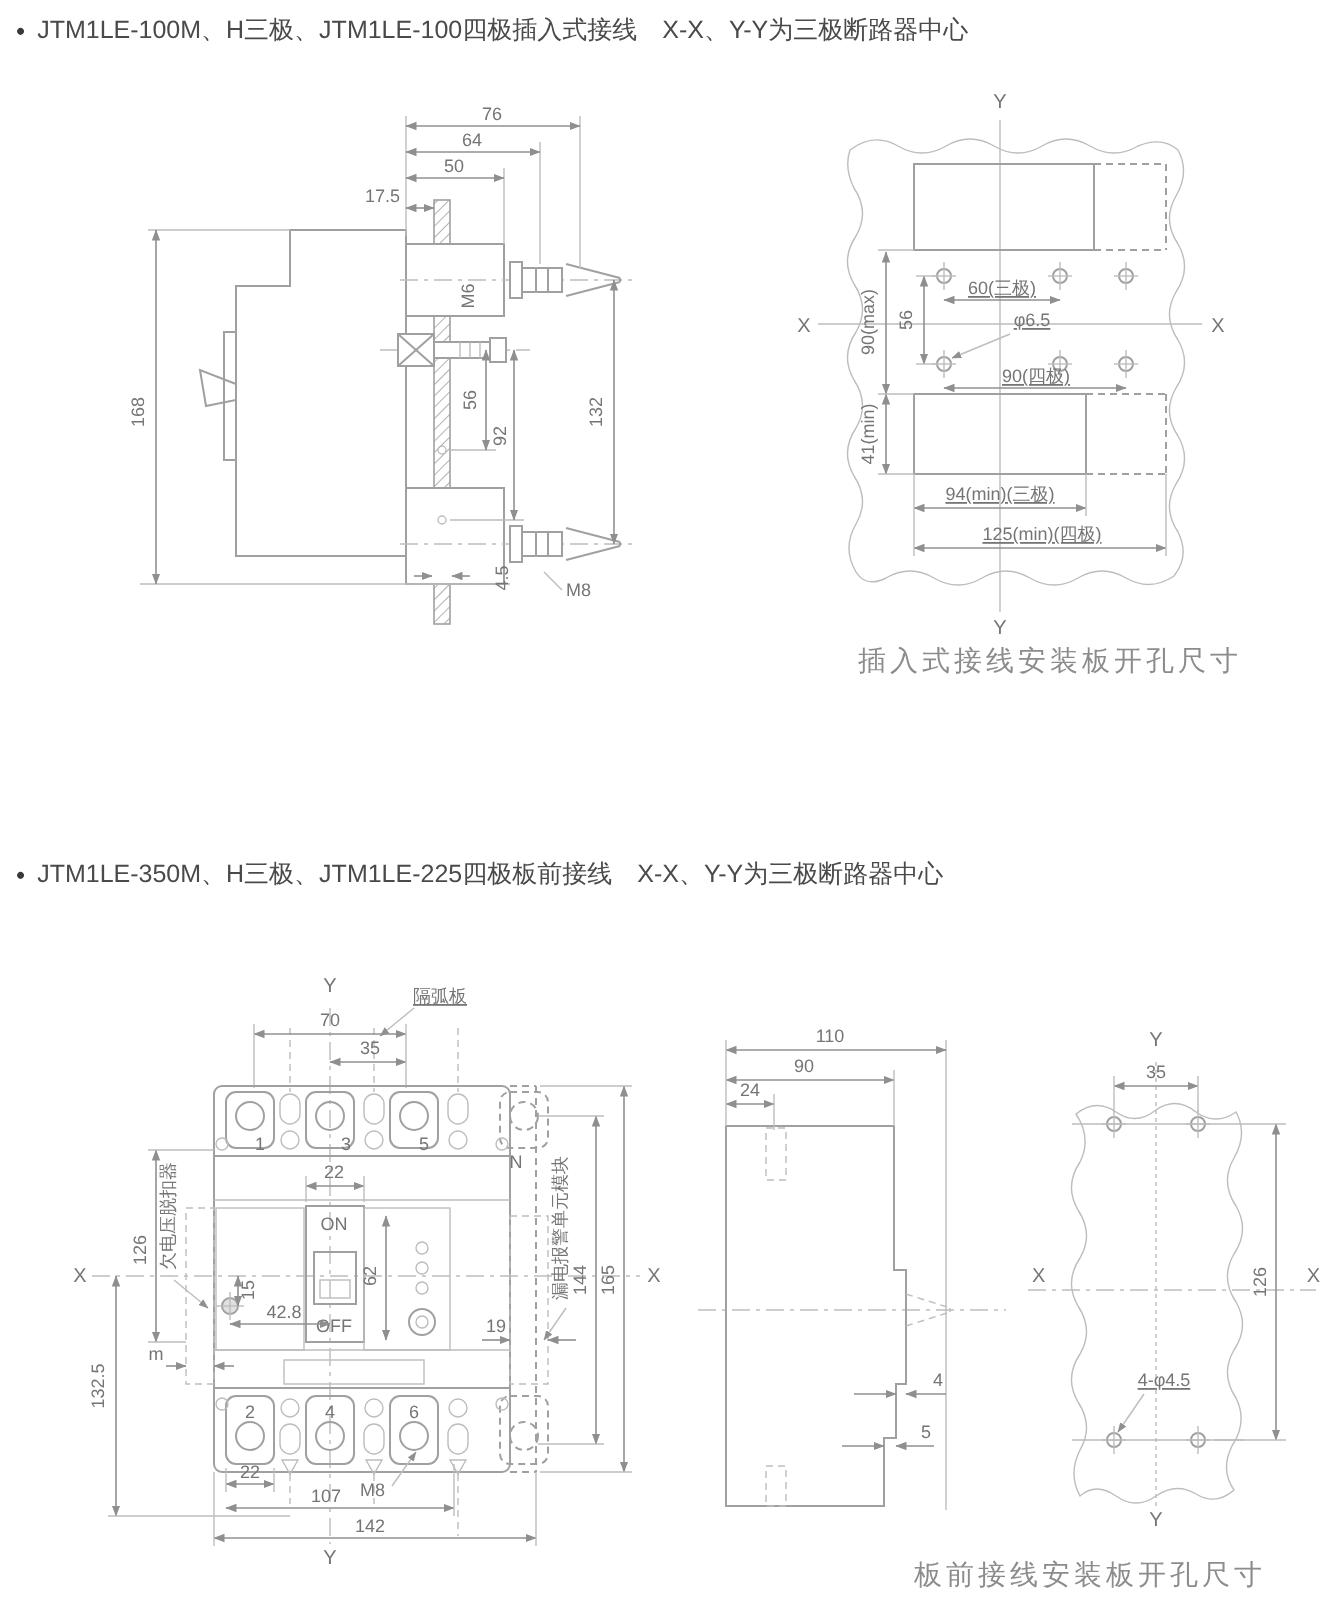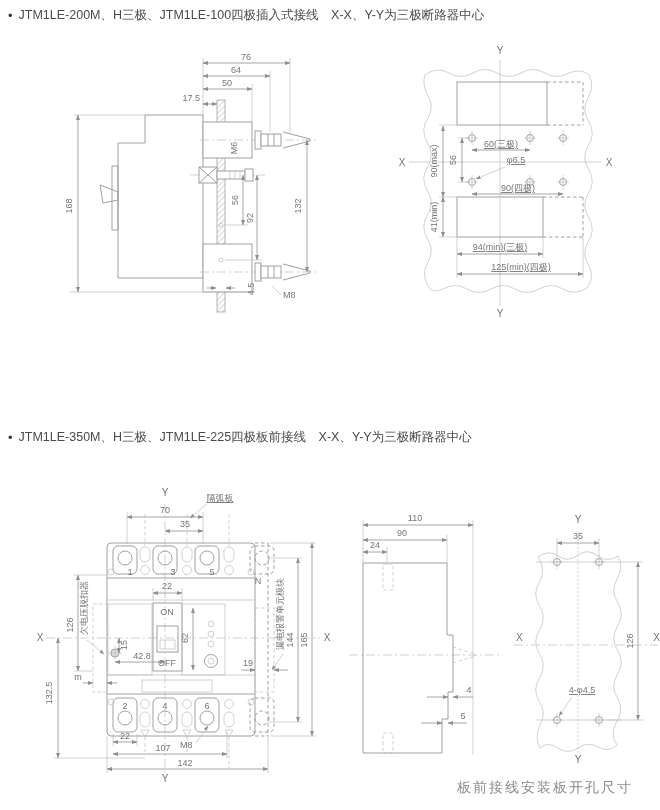--- a/index.html
+++ b/index.html
@@ -20,21 +20,21 @@
   .dash{stroke-dasharray:3.5 2.5}
   .cl{stroke-dasharray:9 3 2 3}
 </style>
 </head>
 <body>
 
 <div id="page">
 
   <div class="title" style="left:8px;top:7px">
     <span class="blt">•</span>
-    <span>JTM1LE-200M、H三极、JTM1LE-100四极插入式接线　X-X、Y-Y为三极断路器中心</span>
+    <span>JTM1LE-100M、H三极、JTM1LE-100四极插入式接线　X-X、Y-Y为三极断路器中心</span>
   </div>
 
   <svg style="left:50px;top:48px" width="290" height="290" viewBox="0 0 290 290">
     <defs>
       <marker id="aA" viewBox="0 0 8 6" refX="7.5" refY="3" markerWidth="7" markerHeight="6" orient="auto-start-reverse">
         <path d="M0,0 L8,3 L0,6 Z" fill="#8f8f8f"></path>
         </marker>
       <pattern id="hA" patternUnits="userSpaceOnUse" width="4" height="4" patternTransform="rotate(45)">
         <rect width="4" height="4" fill="#fff"></rect>
           <line x1="0" y1="0" x2="0" y2="4" stroke="#b0b0b0" stroke-width="1"></line>
@@ -219,20 +219,21 @@
       <line class="tn" x1="44" y1="155" x2="62" y2="155"></line>
       <line class="tn" x1="44" y1="195" x2="62" y2="195"></line>
       <line class="tn" x1="63" y1="96" x2="73" y2="96"></line>
       <line class="tn" x1="63" y1="140" x2="73" y2="140"></line>
       <line class="tn" x1="62" y1="195" x2="62" y2="236"></line>
       <line class="tn" x1="148" y1="195" x2="148" y2="216"></line>
       <line class="tn" x1="188" y1="195" x2="188" y2="236"></line>
     </g>
   </svg>
 
+  <div class="cap" style="left:400px;top:322px;width:250px">插入式接线安装板开孔尺寸</div>
 
   <div class="title" style="left:8px;top:429px">
     <span class="blt">•</span>
     <span>JTM1LE-350M、H三极、JTM1LE-225四极板前接线　X-X、Y-Y为三极断路器中心</span>
   </div>
 
   <svg style="left:30px;top:478px" width="312" height="310" viewBox="0 0 312 310">
     <defs>
       <marker id="aC" viewBox="0 0 8 6" refX="7.5" refY="3" markerWidth="7" markerHeight="6" orient="auto-start-reverse">
         <path d="M0,0 L8,3 L0,6 Z" fill="#8f8f8f"></path>

